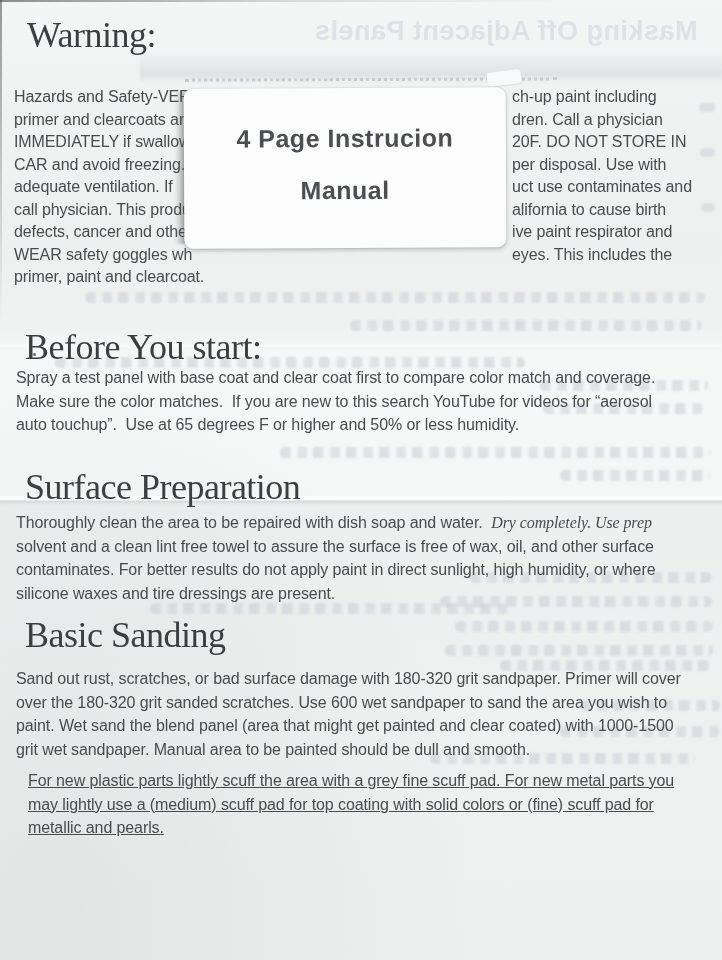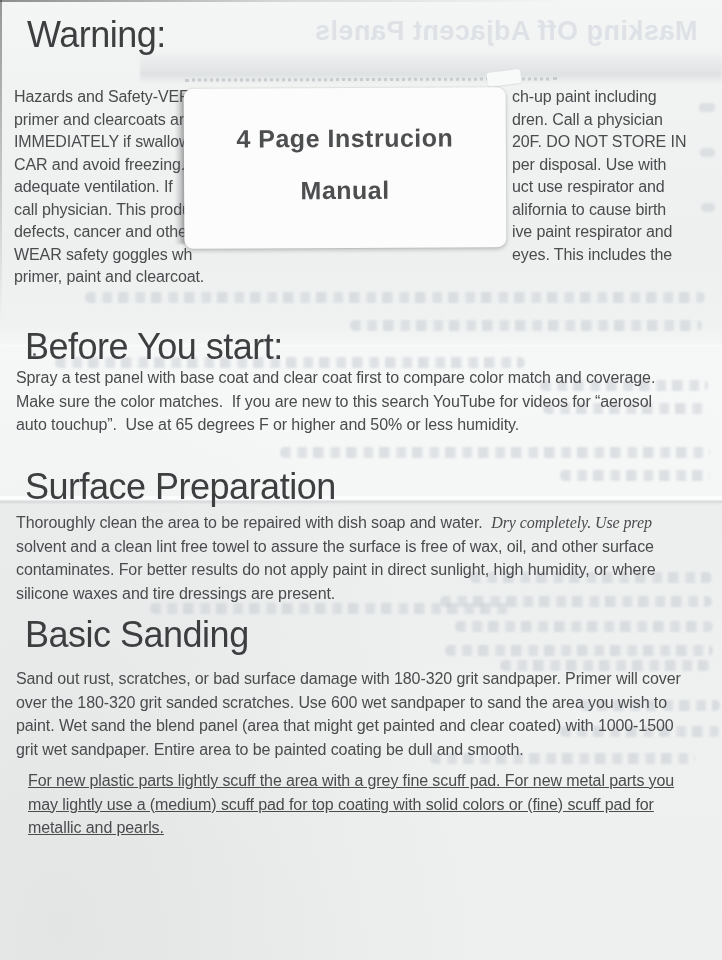--- a/index.html
+++ b/index.html
@@ -10,21 +10,21 @@
       radial-gradient(ellipse at 8% 96%, rgba(40,50,55,.06), transparent 45%),
       linear-gradient(180deg,#f4f5f5 0%,#f1f2f2 8%,#eef0f0 26%,#f0f2f2 34%,
         #f6f7f7 37%,#f5f6f6 51.6%,#edefef 52.6%,#eff0f0 74%,#eef0ef 100%);
   }
   
   .edge-top{position:absolute;left:0;top:0;width:722px;height:2px;
     background:linear-gradient(90deg,rgba(55,57,59,.55),rgba(55,57,59,.15) 40%,transparent 78%);}
   .edge-left{position:absolute;left:0;top:0;width:2px;height:320px;
     background:linear-gradient(180deg,rgba(55,57,59,.5),transparent);}
   
-  .h{position:absolute;font-size:36px;font-weight:400;color:#3d3e40;letter-spacing:-0.5px;white-space:nowrap;}
+  .h{position:absolute;font-size:36px;font-weight:400;color:#3d3e40;letter-spacing:-0.5px;white-space:nowrap;font-family:Liberation Serif, serif;}
   
   .para{position:absolute;font-size:16px;letter-spacing:-0.1px;color:#4a4b4d;}
   .para .ln{white-space:pre;line-height:22.5px;height:22.5px;}
   .para.wide .ln{line-height:23.5px;height:23.5px;}
   .it{font-style:italic;font-family:Liberation Serif, serif;}
   
   .ghost-heading{position:absolute;left:308px;top:16px;width:396px;text-align:center;
     transform:scaleX(-1);color:#dee2e7;font-size:27px;font-weight:700;
     letter-spacing:.5px;filter:blur(.6px);white-space:nowrap;}
   .gl{position:absolute;height:11px;border-radius:5px;filter:blur(1.1px);opacity:.5;
@@ -91,21 +91,21 @@
       <div class="ln"><span>call physician. This produ</span></div>
       <div class="ln"><span>defects, cancer and othe</span></div>
       <div class="ln"><span>WEAR safety goggles wh</span></div>
       <div class="ln"><span>primer, paint and clearcoat.</span></div>
     </div>
   <div class="para" style="left:512px;top:86px;">
       <div class="ln"><span>ch-up paint including</span></div>
       <div class="ln"><span>dren. Call a physician</span></div>
       <div class="ln"><span>20F. DO NOT STORE IN</span></div>
       <div class="ln"><span>per disposal. Use with</span></div>
-      <div class="ln"><span>uct use respirator and</span></div>
+      <div class="ln"><span>uct use contaminates and</span></div>
       <div class="ln"><span>alifornia to cause birth</span></div>
       <div class="ln"><span>ive paint respirator and</span></div>
       <div class="ln"><span>eyes. This includes the</span></div>
     </div>
 
   <div class="shade"></div>
   <div class="perforation"></div>
   <div class="torn-bit"></div>
   <div class="crease"></div>
   <div class="sticker">
@@ -127,21 +127,21 @@
       <div class="ln"><span>solvent and a clean lint free towel to assure the surface is free of wax, oil, and other surface</span></div>
       <div class="ln"><span>contaminates. For better results do not apply paint in direct sunlight, high humidity, or where</span></div>
       <div class="ln"><span>silicone waxes and tire dressings are present.</span></div>
     </div>
 
   <div class="h" style="left:25px;top:614px;">Basic Sanding</div>
   <div class="para wide" style="left:16px;top:667px;">
       <div class="ln"><span>Sand out rust, scratches, or bad surface damage with 180-320 grit sandpaper. Primer will cover</span></div>
       <div class="ln"><span>over the 180-320 grit sanded scratches. Use 600 wet sandpaper to sand the area you wish to</span></div>
       <div class="ln"><span>paint. Wet sand the blend panel (area that might get painted and clear coated) with 1000-1500</span></div>
-      <div class="ln"><span>grit wet sandpaper. Entire area to be painted coating be dull and smooth.</span></div>
+      <div class="ln"><span>grit wet sandpaper. Manual area to be painted should be dull and smooth.</span></div>
     </div>
   <div class="para wide" style="left:28px;top:769px;text-decoration:underline;">
       <div class="ln"><span>For new plastic parts lightly scuff the area with a grey fine scuff pad. For new metal parts you</span></div>
       <div class="ln"><span>may lightly use a (medium) scuff pad for top coating with solid colors or (fine) scuff pad for</span></div>
       <div class="ln"><span>metallic and pearls.</span></div>
     </div>
 
 </div>
 
 </body></html>

